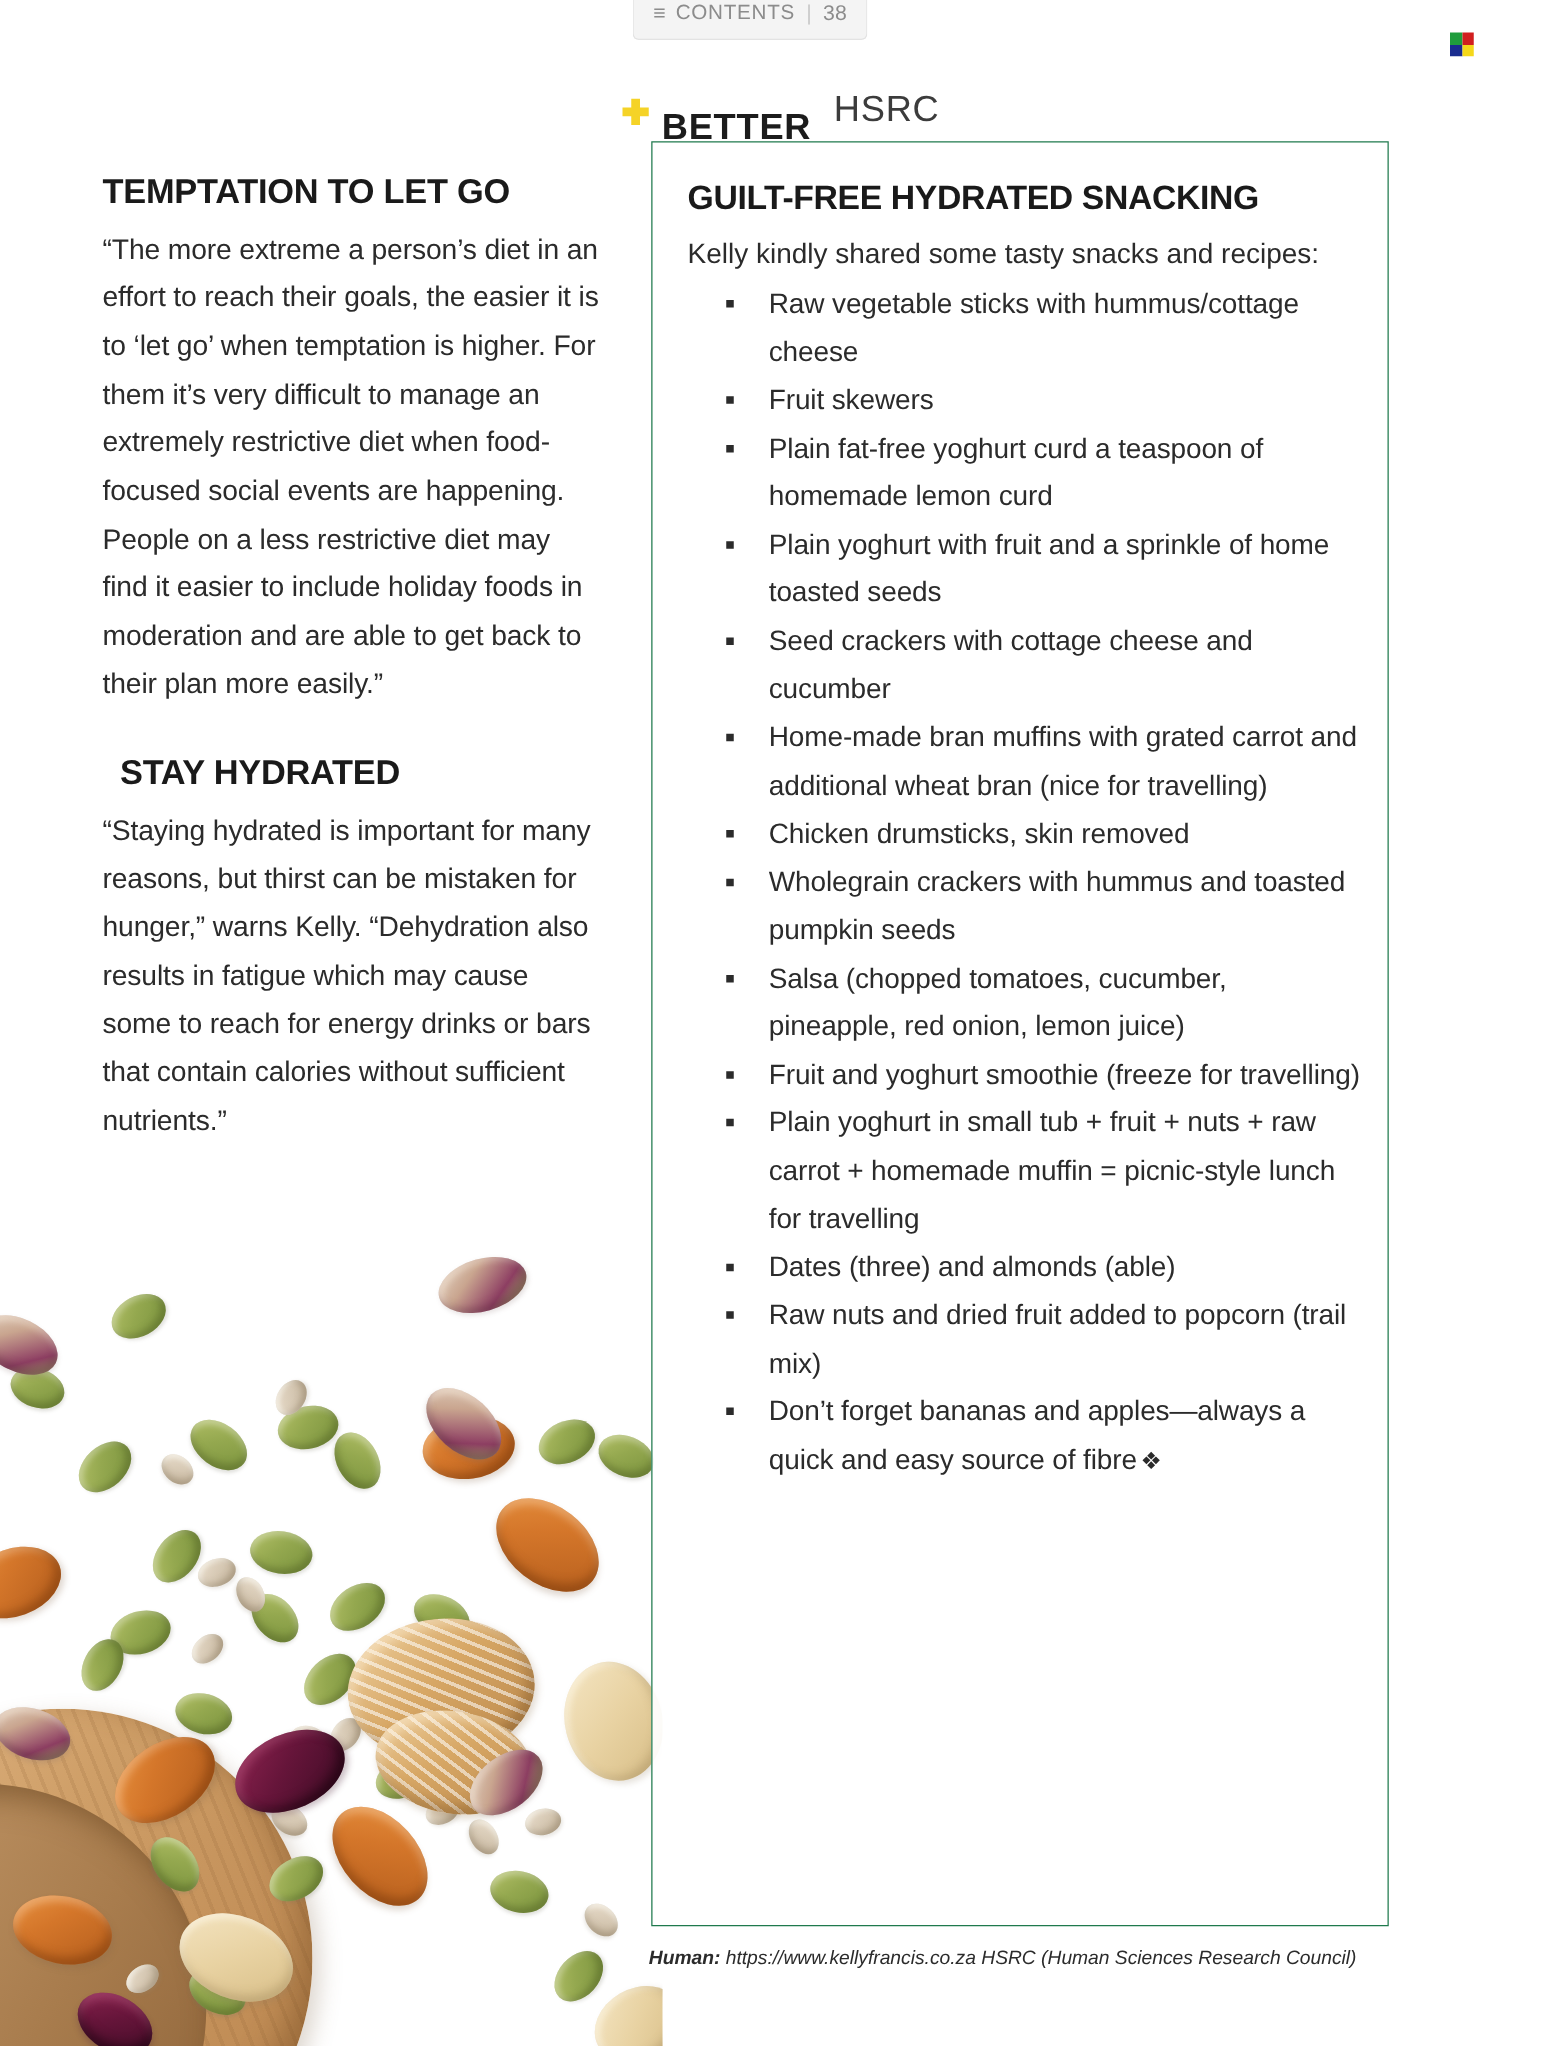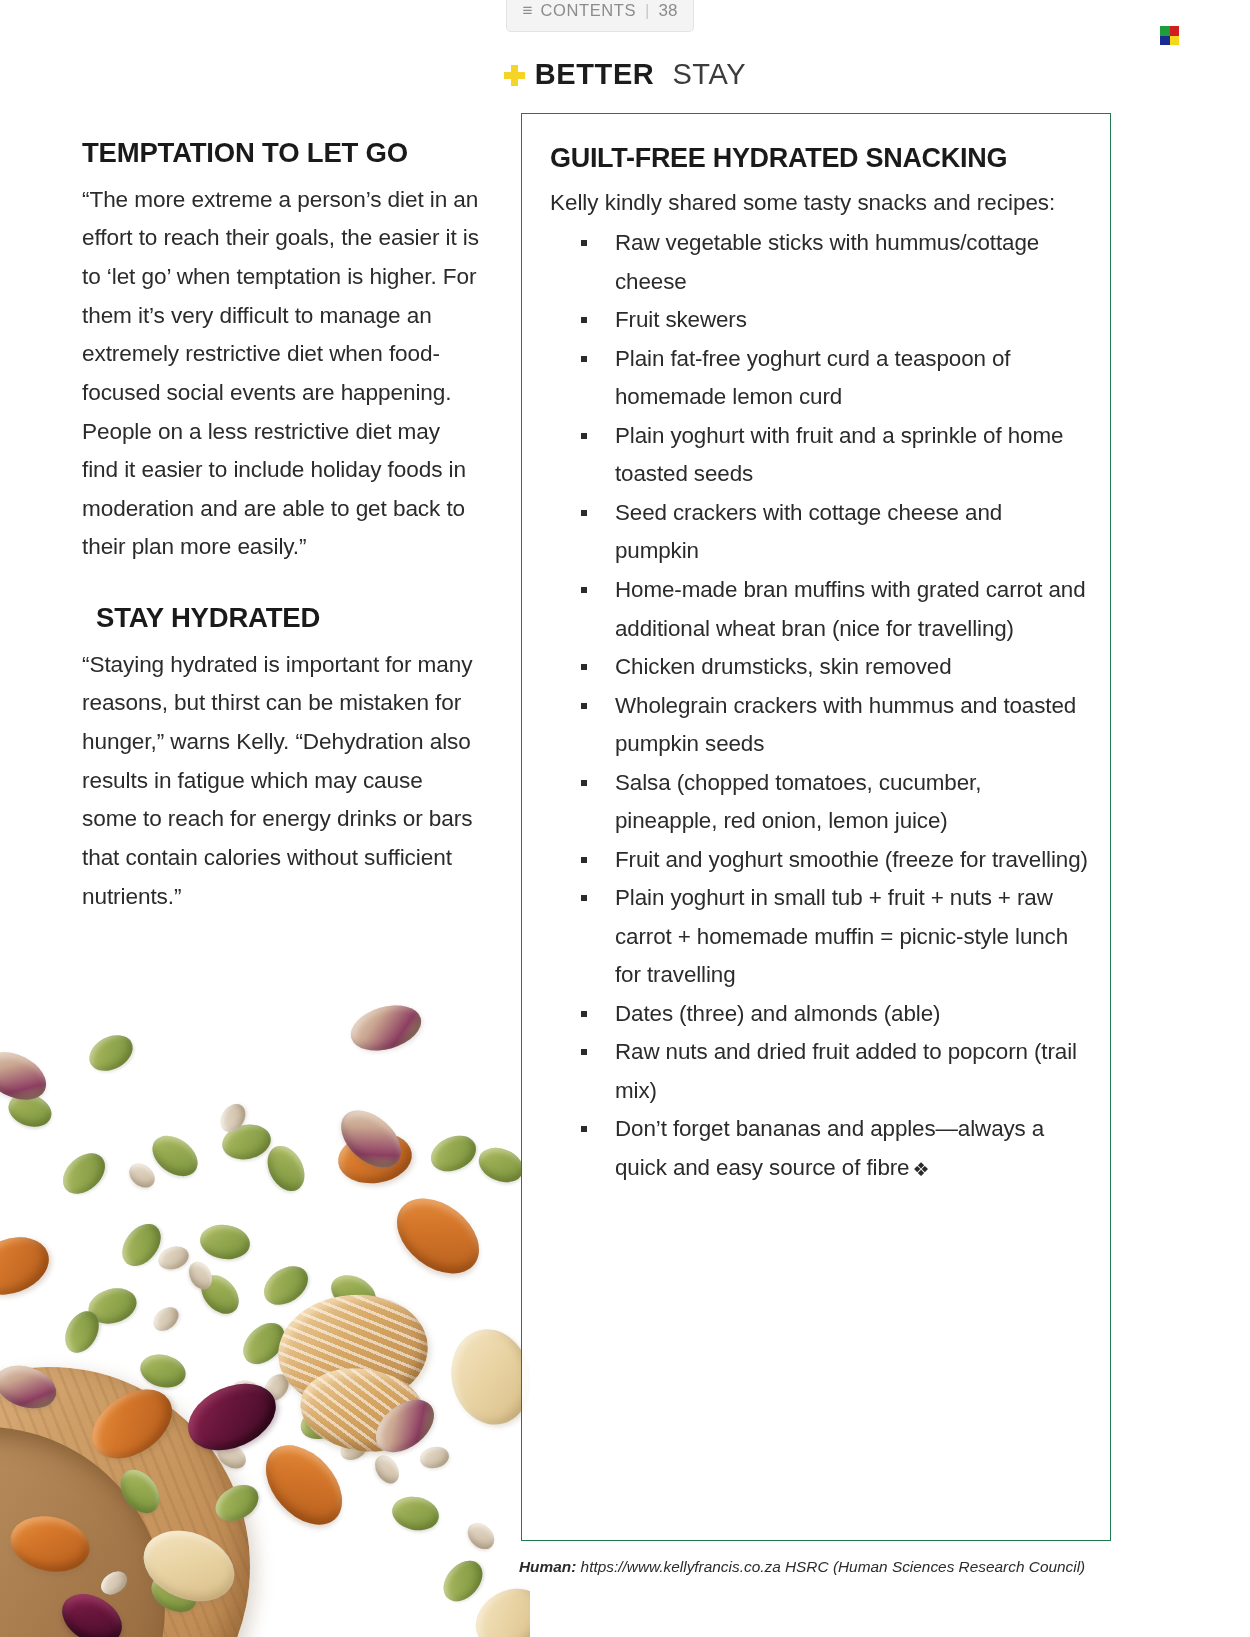--- a/index.html
+++ b/index.html
@@ -97,20 +97,21 @@
     left: 7px; top: 0; width: 7px; height: 21px;
   }
   .masthead .cross::after {
     left: 0; top: 7px; width: 21px; height: 7px;
   }
   .masthead .word-bold {
     font-size: 29px;
     font-weight: bold;
     letter-spacing: 0.6px;
     color: #1c1c1c;
+    margin-top: 28px;
   }
   .masthead .word-light {
     font-size: 29px;
     font-weight: 400;
     letter-spacing: 0.6px;
     color: #3c3c3c;
     margin-left: 8px;
   }
 
   
@@ -326,21 +327,21 @@
 <div class="reg-swatch">
   <i style="background:#1f9d3d"></i>
   <i style="background:#d11f1f"></i>
   <i style="background:#1a2c8f"></i>
   <i style="background:#f5d81a"></i>
 </div>
 
 <div class="masthead">
   <span class="cross"></span>
   <span class="word-bold">BETTER</span>
-  <span class="word-light">STAY</span>
+  <span class="word-light">HSRC</span>
 </div>
 
 <div class="nuts-photo">
   <div class="bowl"></div>
   <div class="bowl-inner"></div>
 
   <div class="obj seed-pumpkin" style="left:88px;  top:60px;  width:46px; height:32px; transform:rotate(-28deg);"></div>
   <div class="obj seed-pumpkin" style="left:8px;   top:118px; width:44px; height:31px; transform:rotate(18deg);"></div>
   <div class="obj seed-pumpkin" style="left:60px;  top:180px; width:48px; height:33px; transform:rotate(-42deg);"></div>
   <div class="obj seed-pumpkin" style="left:150px; top:162px; width:50px; height:34px; transform:rotate(36deg);"></div>
@@ -413,21 +414,21 @@
 
 <div class="snack-box">
   <div class="snack-inner">
     <h2 class="snack-title">GUILT-FREE HYDRATED SNACKING</h2>
     <p class="snack-intro">Kelly kindly shared some tasty snacks and recipes:</p>
     <ul class="snack-list">
       <li><span class="sq"></span><span>Raw vegetable sticks with hummus/cottage cheese</span></li>
       <li><span class="sq"></span><span>Fruit skewers</span></li>
       <li><span class="sq"></span><span>Plain fat-free yoghurt curd a teaspoon of homemade lemon curd</span></li>
       <li><span class="sq"></span><span>Plain yoghurt with fruit and a sprinkle of home toasted seeds</span></li>
-      <li><span class="sq"></span><span>Seed crackers with cottage cheese and pumpkin</span></li>
+      <li><span class="sq"></span><span>Seed crackers with cottage cheese and cucumber</span></li>
       <li><span class="sq"></span><span>Home-made bran muffins with grated carrot and additional wheat bran (nice for travelling)</span></li>
       <li><span class="sq"></span><span>Chicken drumsticks, skin removed</span></li>
       <li><span class="sq"></span><span>Wholegrain crackers with hummus and toasted pumpkin seeds</span></li>
       <li><span class="sq"></span><span>Salsa (chopped tomatoes, cucumber, pineapple, red onion, lemon juice)</span></li>
       <li><span class="sq"></span><span>Fruit and yoghurt smoothie (freeze for travelling)</span></li>
       <li><span class="sq"></span><span>Plain yoghurt in small tub + fruit + nuts + raw carrot + homemade muffin = picnic-style lunch for travelling</span></li>
       <li><span class="sq"></span><span>Dates (three) and almonds (able)</span></li>
       <li><span class="sq"></span><span>Raw nuts and dried fruit added to popcorn (trail mix)</span></li>
       <li><span class="sq"></span><span>Don’t forget bananas and apples—always a quick and easy source of fibre</span><span class="endmark">❖</span></li>
     </ul>

